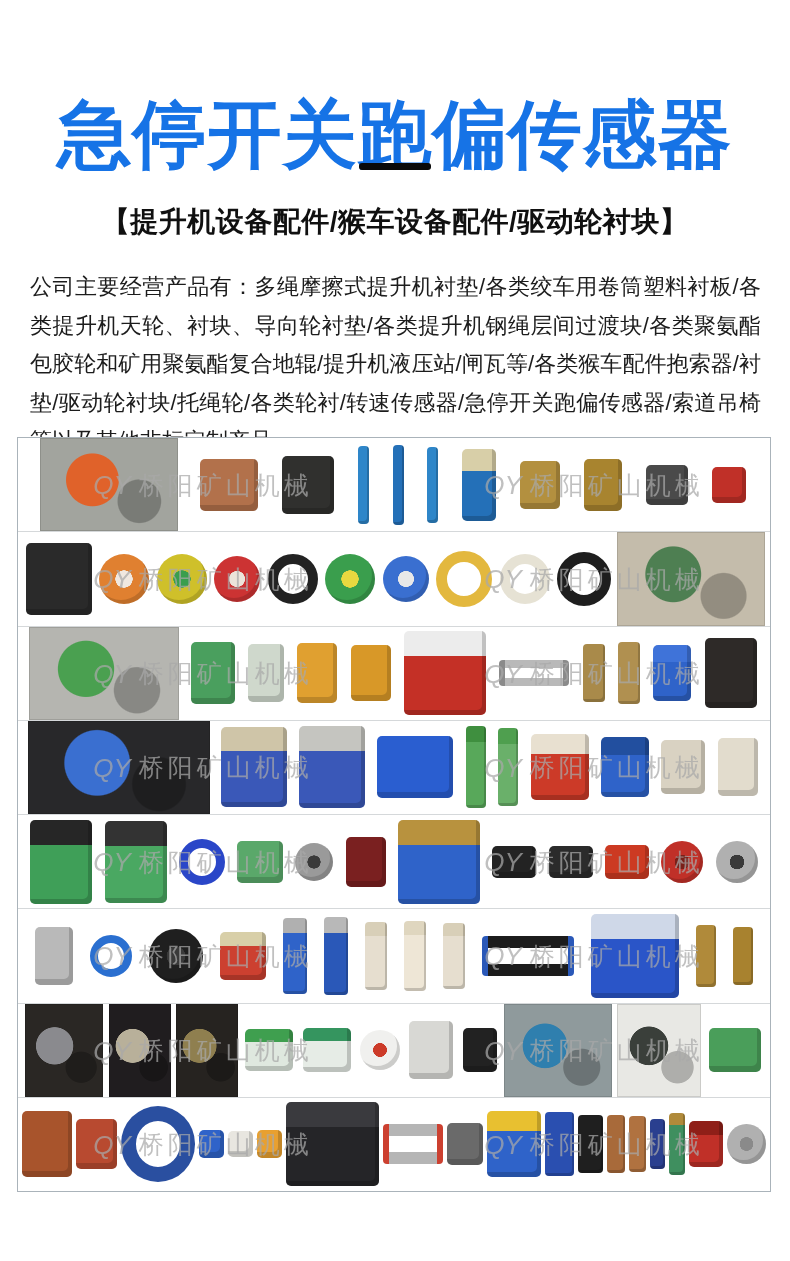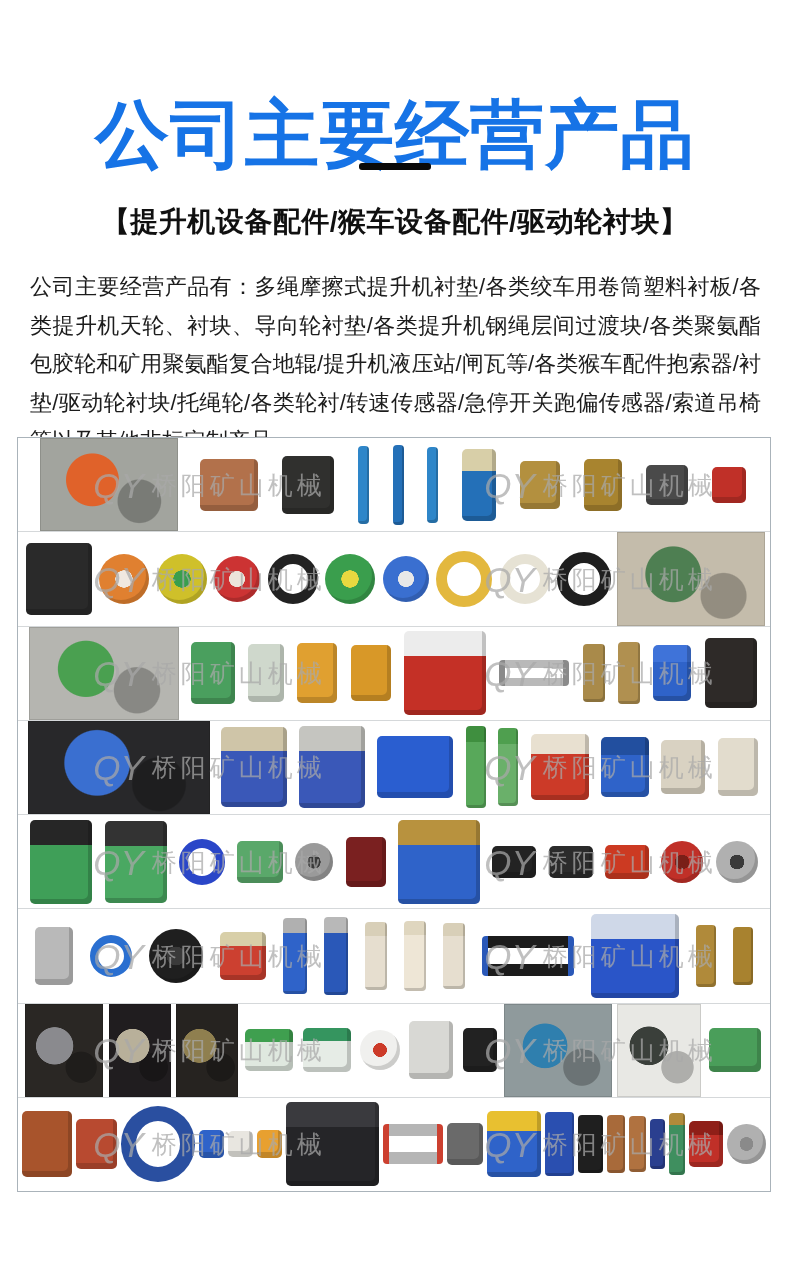--- a/index.html
+++ b/index.html
@@ -46,26 +46,26 @@
       radial-gradient(circle at 38% 45%,var(--c2) 0 26%,rgba(0,0,0,0) 27%),
       radial-gradient(circle at 72% 68%,rgba(0,0,0,.25) 0 18%,rgba(0,0,0,0) 19%),
       linear-gradient(var(--c1),var(--c1));
     box-shadow:inset 0 0 0 1px rgba(0,0,0,.12);
   }
   .wm{
     position:absolute;top:50%;transform:translateY(-50%);
     display:flex;align-items:center;gap:8px;color:#a9a9a9;opacity:.72;
     font-size:25px;letter-spacing:4px;white-space:nowrap;pointer-events:none;z-index:5;
   }
-  .wm-logo{font-style:italic;font-size:35px;letter-spacing:0;line-height:1;}
+  .wm-logo{font-style:italic;font-size:26px;letter-spacing:0;line-height:1;}
 </style>
 </head>
 <body>
 
-<h1 class="title">公司主要经营产品</h1>
+<h1 class="title">急停开关跑偏传感器</h1>
 <div class="divider"></div>
 <h2 class="subtitle">【提升机设备配件/猴车设备配件/驱动轮衬块】</h2>
 <p class="intro">公司主要经营产品有：多绳摩擦式提升机衬垫/各类绞车用卷筒塑料衬板/各类提升机天轮、衬块、导向轮衬垫/各类提升机钢绳层间过渡块/各类聚氨酯包胶轮和矿用聚氨酯复合地辊/提升机液压站/闸瓦等/各类猴车配件抱索器/衬垫/驱动轮衬块/托绳轮/各类轮衬/转速传感器/急停开关跑偏传感器/索道吊椅等以及其他非标定制产品。</p>
 <div class="grid">
     <div class="prow">
       <div class="it s-photo" style="width: 138px; --c1: #a2a49e; --c2: #e0622a;"></div>
       <div class="it s-block" style="width: 58px; height: 52px; --c1: #b2714b;"></div>
       <div class="it s-block" style="width: 52px; height: 58px; --c1: #30302e;"></div>
       <div class="it s-rod" style="width: 11px; height: 78px; --c1: #2e86c9;"></div>
       <div class="it s-rod" style="width: 11px; height: 80px; --c1: #2470b8;"></div>

